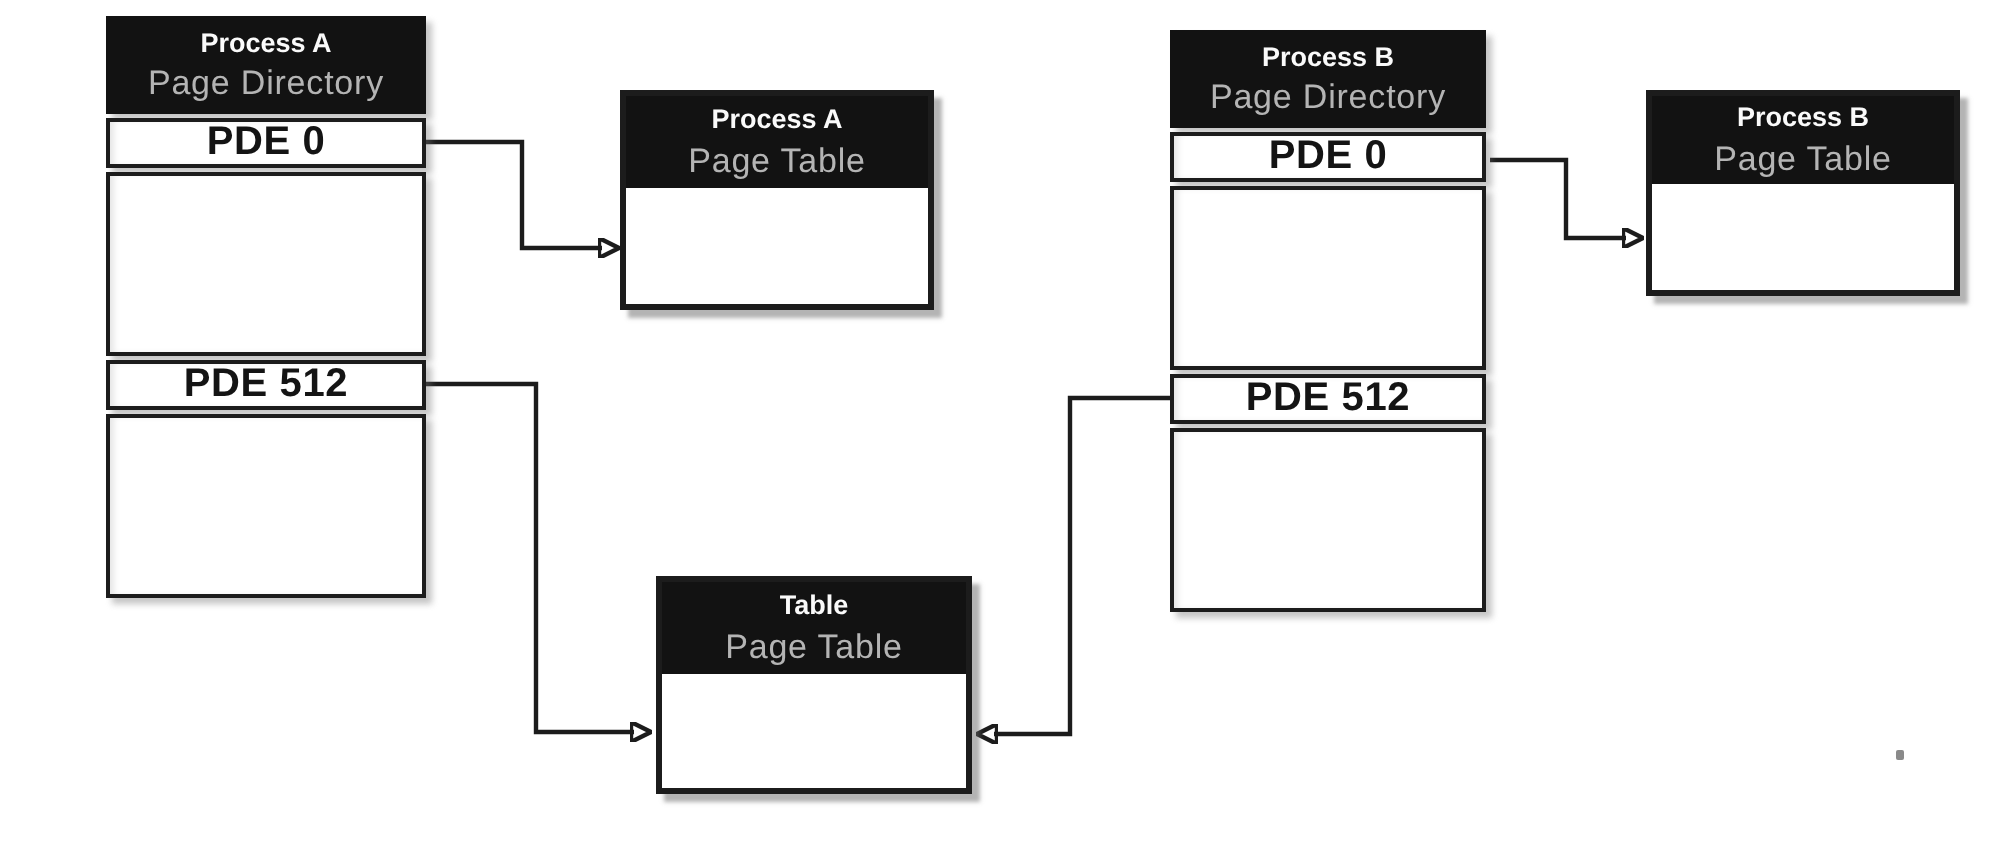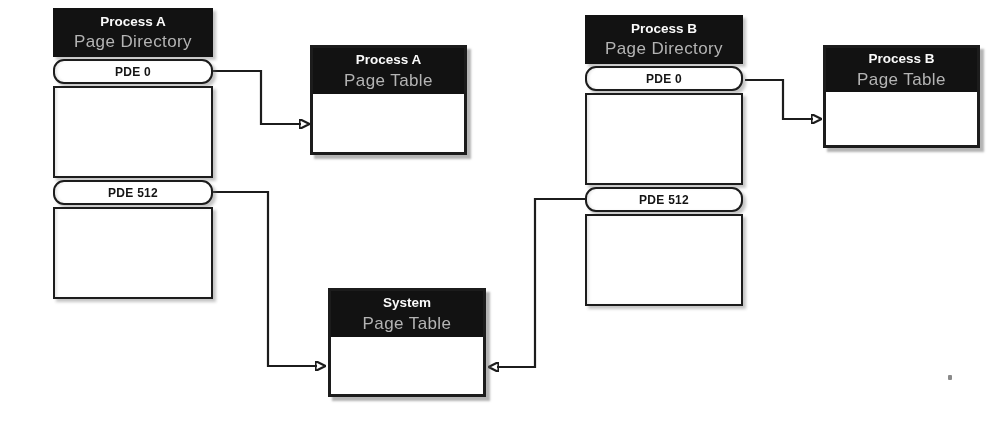--- a/index.html
+++ b/index.html
@@ -42,23 +42,22 @@
   .t{font-size:13.5px;font-weight:bold;color:var(--header-title);line-height:1.45;}
   .s{font-size:17px;color:var(--header-subtitle);letter-spacing:.4px;line-height:1.3;}
   .cell{
     background:var(--cell-bg);
     border:2.6px solid var(--line);
     box-shadow:inset 3px 0 3px -1px rgba(0,0,0,.10);
   }
   .cell.row{
     height:25px;
     display:flex;align-items:center;justify-content:center;
-    font-size:12px;font-weight:bold;color:#141414;
+    font-size:20px;font-weight:bold;color:#141414;
     letter-spacing:.3px;
-    border-radius:11px;
   }
   .cell.empty{height:92px;}
 
   
   .pt{
     position:absolute;
     border:3px solid var(--line);
     background:var(--cell-bg);
     box-shadow:4px 4px 2px rgba(105,105,105,.50);
     display:flex;flex-direction:column;
@@ -137,20 +136,20 @@
   <div class="pt" id="pt-b">
     <div class="pthdr">
       <div class="t">Process B</div>
       <div class="s">Page Table</div>
     </div>
     <div class="ptbody"></div>
   </div>
 
   <div class="pt" id="pt-sys">
     <div class="pthdr">
-      <div class="t">System</div>
+      <div class="t">Table</div>
       <div class="s">Page Table</div>
     </div>
     <div class="ptbody"></div>
   </div>
 
   <div class="speck"></div>
 </div>
 
 </body></html>

